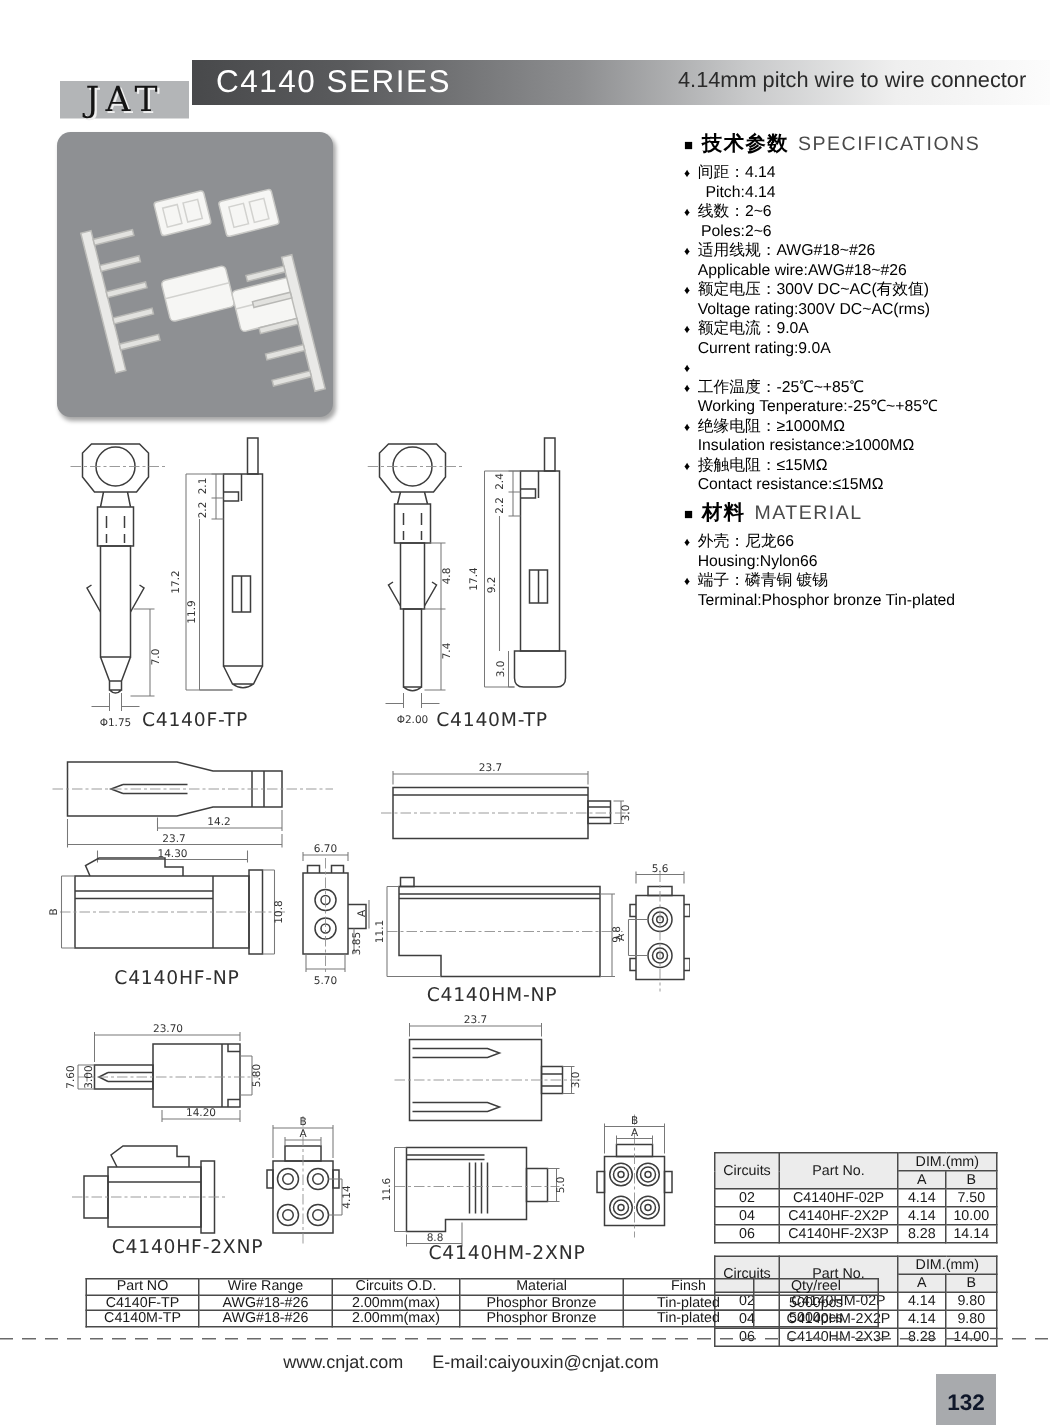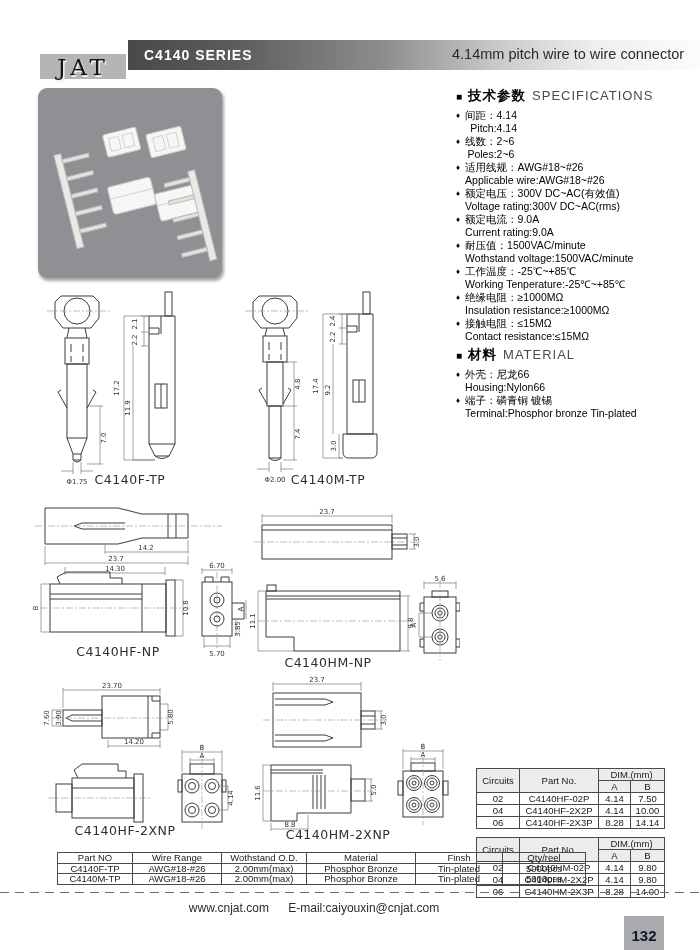--- a/index.html
+++ b/index.html
@@ -7,21 +7,21 @@
         font-family:"Liberation Sans",sans-serif;color:#111;}
 
   
   .logo{position:absolute;left:40px;top:38px;width:86px;height:25px;background:#b3b5b7;
         display:flex;align-items:center;justify-content:center;
         font-family:"DejaVu Serif",serif;font-weight:normal;font-size:23px;letter-spacing:4px;
         color:#141414;text-shadow:1.5px 1.5px 0 #f0f0f0;margin-top:16px;}
   .titlebar{position:absolute;left:128px;top:40px;width:572px;height:30px;
         background:linear-gradient(90deg,#48494b 0%,#5a5b5d 18%,#8d8e90 45%,#c9cacb 65%,#efefef 82%,#fcfcfc 100%);
         display:flex;align-items:center;}
-  .series{color:#ffffff;font-size:14px;font-weight:bold;letter-spacing:1px;padding-left:16px;}
+  .series{color:#ffffff;font-size:21px;font-weight:normal;letter-spacing:1px;padding-left:16px;}
   .tagline{position:absolute;left:452px;top:46px;font-size:14.5px;color:#2a2a2a;}
 
   
   .photo{position:absolute;left:38px;top:88px;width:184px;height:190px;background:#8e9093;
         border-radius:9px;box-shadow:1.5px 2.5px 3px rgba(0,0,0,.35);overflow:hidden;}
 
   
   .specs{position:absolute;left:456px;top:84px;width:248px;}
   .sec-head{display:flex;align-items:baseline;gap:6px;margin:3px 0 4px 0;}
   .sec-head .sq{font-size:10px;color:#000;}
@@ -143,24 +143,20 @@
     </div>
     <div class="spec-item">
       <span class="dia">♦</span>
       <div>
           <div class="cn">额定电流：9.0A</div>
            <div class="en">Current rating:9.0A</div>
         </div>
     </div>
     <div class="spec-item">
       <span class="dia">♦</span>
-      <div>
-          <div class="cn">耐压值：1500VAC/minute</div>
-           <div class="en">Wothstand voltage:1500VAC/minute</div>
-        </div>
     </div>
     <div class="spec-item">
       <span class="dia">♦</span>
       <div>
           <div class="cn">工作温度：-25℃~+85℃</div>
            <div class="en">Working Tenperature:-25℃~+85℃</div>
         </div>
     </div>
     <div class="spec-item">
       <span class="dia">♦</span>
@@ -520,21 +516,21 @@
       <td>14.00</td>
     </tr>
   </tbody>
     </table>
 
   <table class="termtable">
     <tbody>
         <tr>
       <td style="width:70px">Part NO</td>
       <td style="width:84px">Wire Range</td>
-      <td style="width:80px">Wothstand O.D.</td>
+      <td style="width:80px">Circuits O.D.</td>
       <td style="width:104px">Material</td>
       <td style="width:82px">Finsh</td>
       <td style="width:78px">Qty/reel</td>
     </tr>
     <tr>
       <td>C4140F-TP</td>
       <td>AWG#18-#26</td>
       <td>2.00mm(max)</td>
       <td>Phosphor Bronze</td>
       <td>Tin-plated</td>

